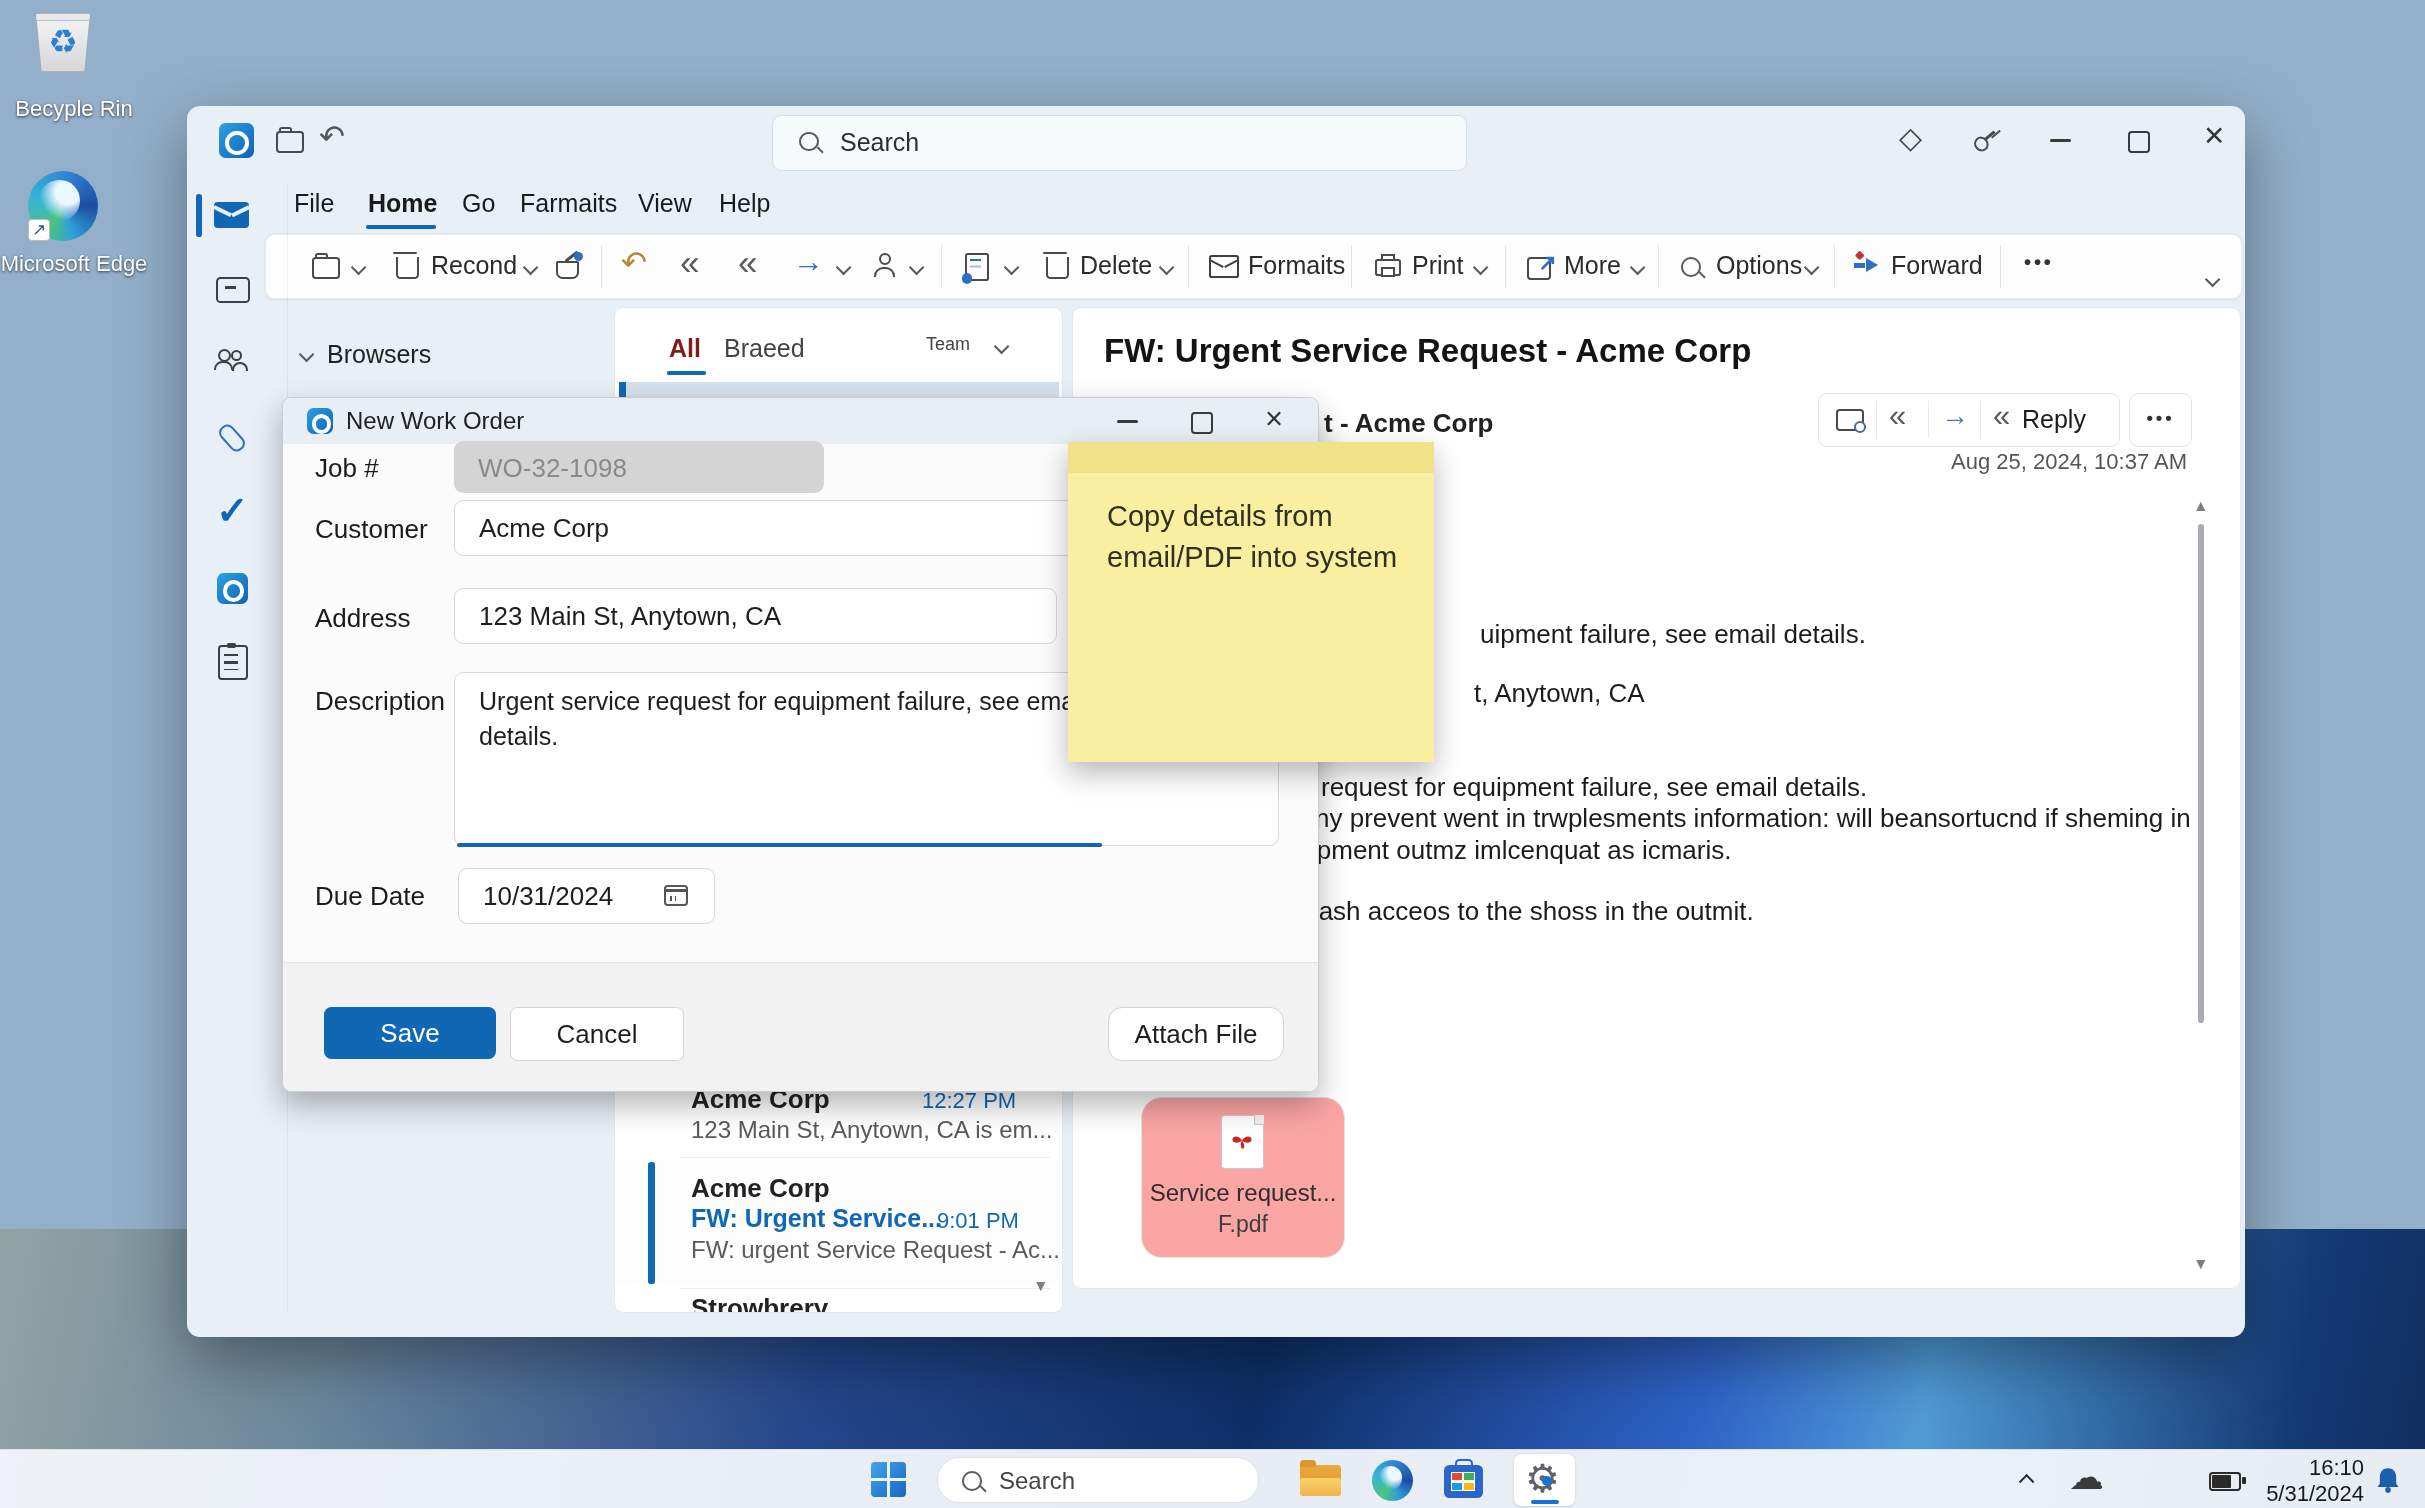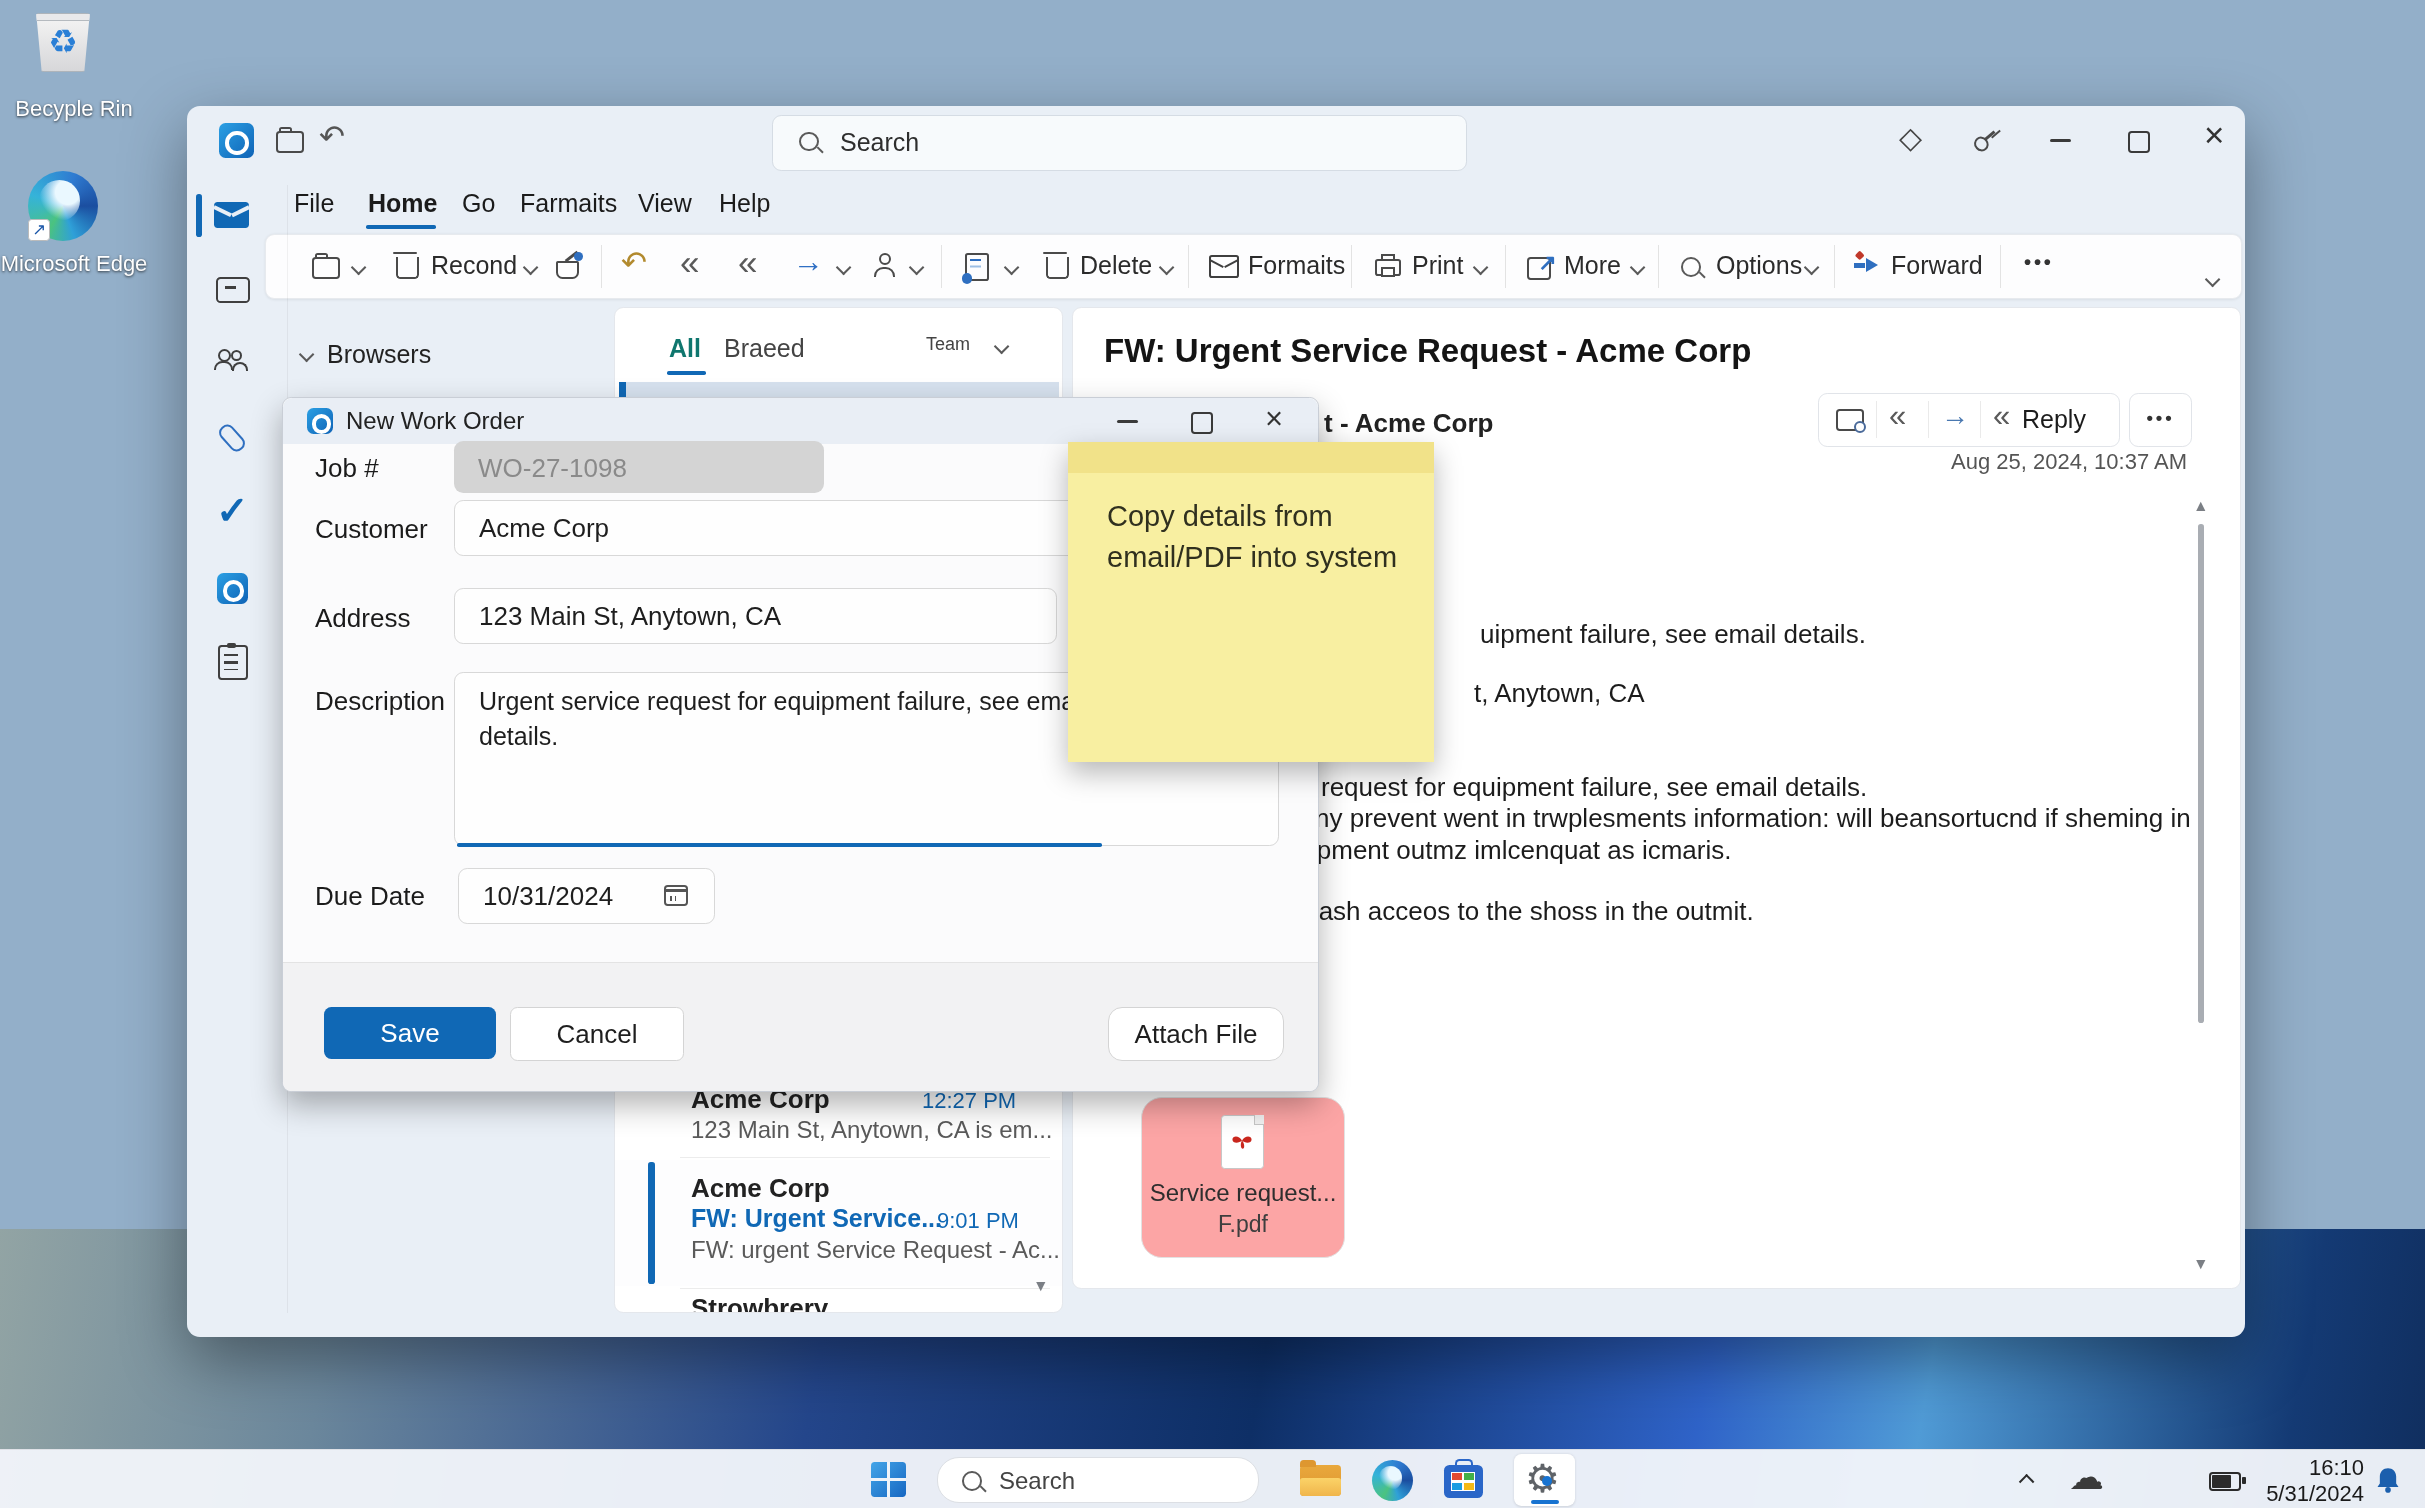--- a/index.html
+++ b/index.html
@@ -206,21 +206,21 @@
   <span class="clip-ic" style="left:224px;top:423px;z-index:2;"></span>
   <span class="txt" style="left:216px;top:488px;font-size:39px;font-weight:bold;color:#1068b5;z-index:2;">✓</span>
   <span class="ol-logo" style="left:217px;top:573px;width:31px;height:31px;z-index:2;"></span>
   <span class="clipboard-ic" style="left:218px;top:645px;z-index:2;"></span>
   <span class="abs" style="left:287px;top:185px;width:0.9px;height:1128px;background:rgba(0,0,0,.05);z-index:2;"></span>
 
   <span class="chev" style="position:absolute;left:301px;top:349px;z-index:2;"></span>
   <span class="txt" style="left:327px;top:340px;font-size:25px;color:#222;z-index:2;">Browsers</span>
 
   <div class="card" style="left:614px;top:307px;width:447px;height:1004px;overflow:hidden;z-index:2;">
-    <span class="txt" style="left:54px;top:26px;font-size:25px;font-weight:bold;color:#0f766e;">All</span>
+    <span class="txt" style="left:54px;top:26px;font-size:25px;font-weight:bold;color:#7f1d1d;">All</span>
     <span class="abs" style="left:52px;top:63px;width:39px;height:3.7px;background:#1068b5;border-radius:1.8px;"></span>
     <span class="txt" style="left:109px;top:26px;font-size:25px;color:#444;">Braeed</span>
     <span class="txt" style="left:311px;top:26px;font-size:18px;color:#444;">Team</span>
     <span class="chev" style="position:absolute;left:381px;top:33px;"></span>
 
     <div class="abs" style="left:3.7px;top:74px;width:440px;height:20.3px;background:#d6e1ee;">
       <span class="abs" style="left:0;top:0;width:7.4px;height:20.3px;background:#1068b5;"></span>
     </div>
 
     <div class="abs" style="left:0;top:767px;width:447px;height:76px;">
@@ -289,21 +289,21 @@
   <div class="abs shadowed" style="left:282px;top:397px;width:1035px;height:693px;background:#fbfbfc;border:0.9px solid #c9ced6;border-radius:9.2px;z-index:10;overflow:hidden;">
     <div class="abs" style="left:0;top:0;width:1035px;height:46px;background:#e9eef5;border-radius:9.2px 9.2px 0 0;"></div>
     <span class="ol-logo" style="left:24px;top:10.2px;width:26px;height:26px;"></span>
     <span class="txt" style="left:63px;top:9.2px;font-size:24px;color:#222;">New Work Order</span>
     <span class="minbar" style="left:834px;top:22px;"></span>
     <span class="maxbox" style="left:908px;top:14px;"></span>
     <span class="txt" style="left:982px;top:2.8px;font-size:31px;color:#333;">×</span>
 
     <span class="txt" style="left:32px;top:55px;font-size:26px;">Job #</span>
     <div class="abs" style="left:171px;top:43px;width:370px;height:52px;background:#d4d4d4;border-radius:9.2px;">
-      <span class="txt" style="left:24px;top:12px;font-size:26px;color:#8a8a8a;">WO-27-1098</span>
+      <span class="txt" style="left:24px;top:12px;font-size:26px;color:#8a8a8a;">WO-32-1098</span>
     </div>
 
     <span class="txt" style="left:32px;top:116px;font-size:26px;">Customer</span>
     <div class="abs" style="left:171px;top:102px;width:666px;height:54px;background:#fefefe;border:1.4px solid #d8d8d8;border-radius:9.2px;">
       <span class="txt" style="left:24px;top:12px;font-size:26px;color:#1e1e1e;">Acme Corp</span>
     </div>
 
     <span class="txt" style="left:32px;top:205px;font-size:26px;">Address</span>
     <div class="abs" style="left:171px;top:190px;width:601px;height:54px;background:#fefefe;border:1.4px solid #d8d8d8;border-radius:9.2px;">
       <span class="txt" style="left:24px;top:12px;font-size:26px;color:#1e1e1e;">123 Main St, Anytown, CA</span>

